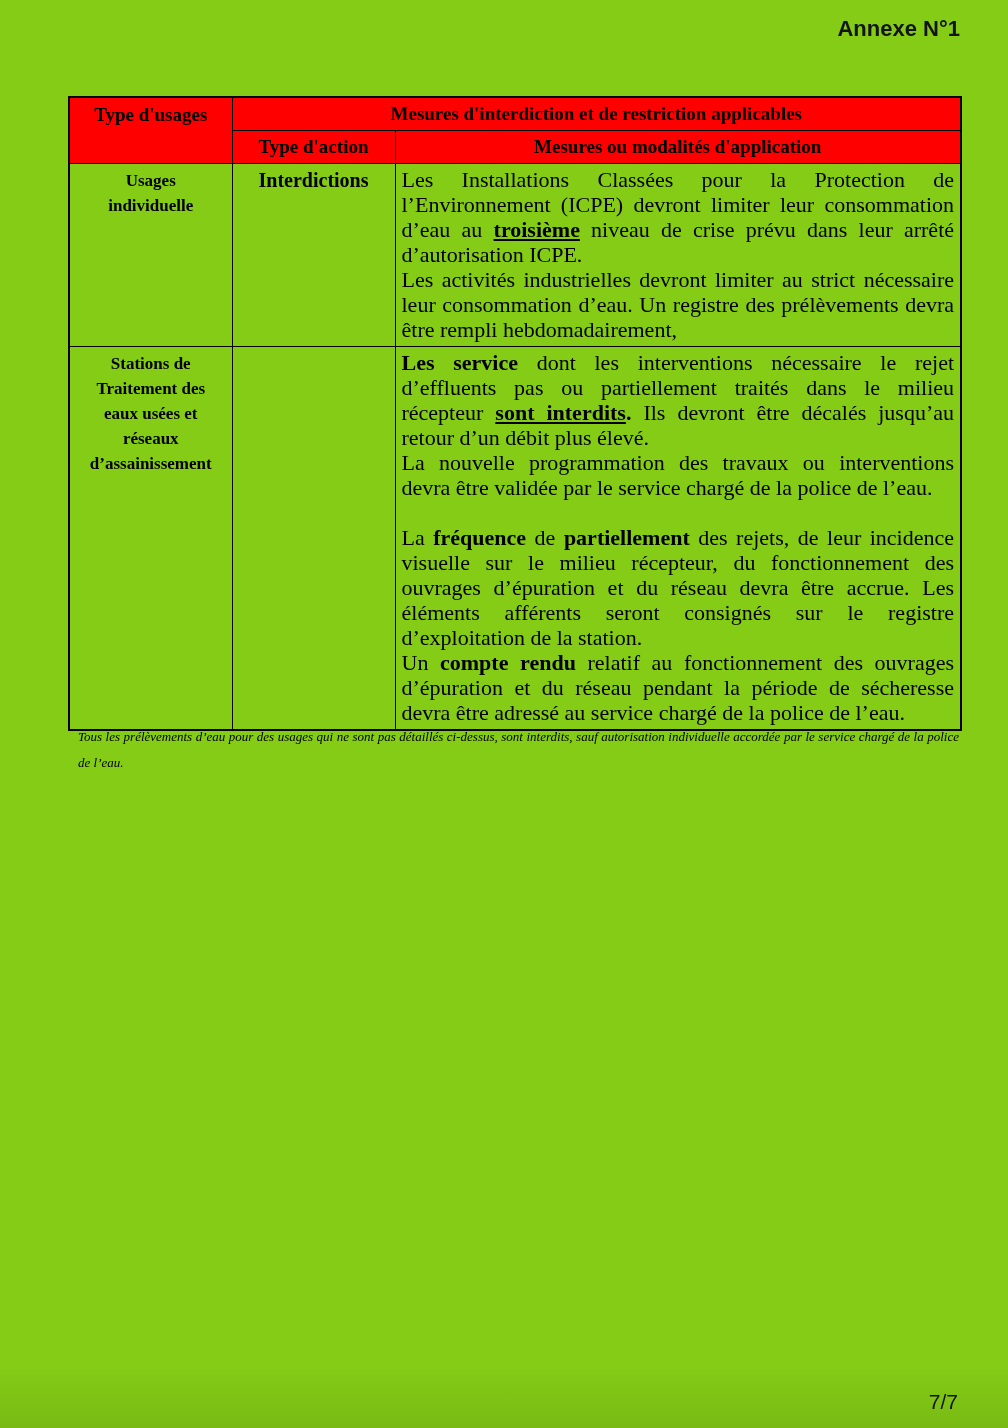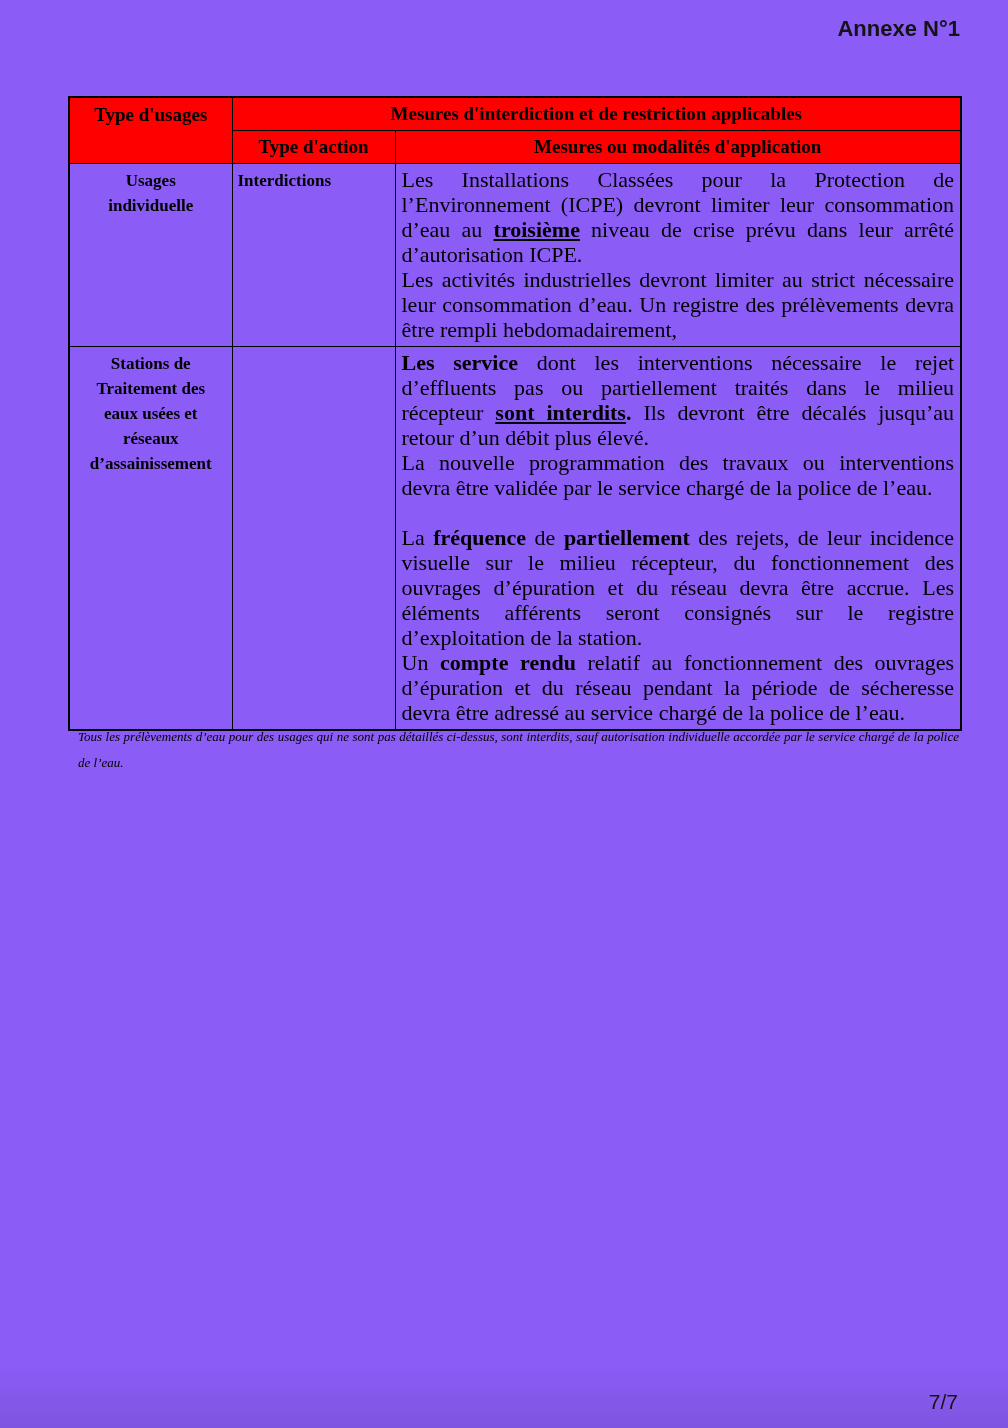--- a/index.html
+++ b/index.html
@@ -4,21 +4,21 @@
 <style>
   html, body {
     margin: 0;
     padding: 0;
     background: #ffffff;
   }
   .page {
     position: relative;
     width: 1008px;
     height: 1428px;
-    background: #8b5cf6;
+    background: #84cc16;
     overflow: hidden;
     font-family: "Liberation Serif", serif;
     color: #000;
   }
   .annexe {
     position: absolute;
     top: 16px;
     right: 48px;
     font-family: "Liberation Sans", sans-serif;
     font-weight: bold;
@@ -61,23 +61,23 @@
     vertical-align: top;
     text-align: center;
     font-weight: bold;
     font-size: 17px;
     line-height: 25px;
     padding: 4px 3px;
     white-space: pre-line;
   }
   td.action {
     vertical-align: top;
-    text-align: left;
+    text-align: center;
     font-weight: bold;
-    font-size: 17px;
+    font-size: 20px;
     line-height: 25px;
     padding: 4px 5px;
   }
   td.mesures {
     vertical-align: top;
     font-size: 22px;
     line-height: 25px;
     padding: 3px 6px 4px 6px;
   }
   .para {

